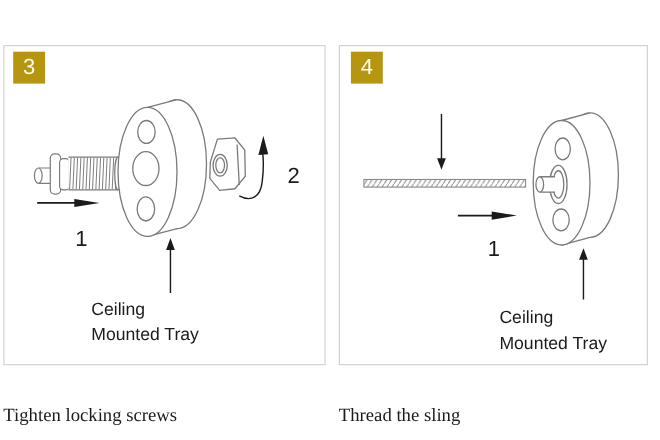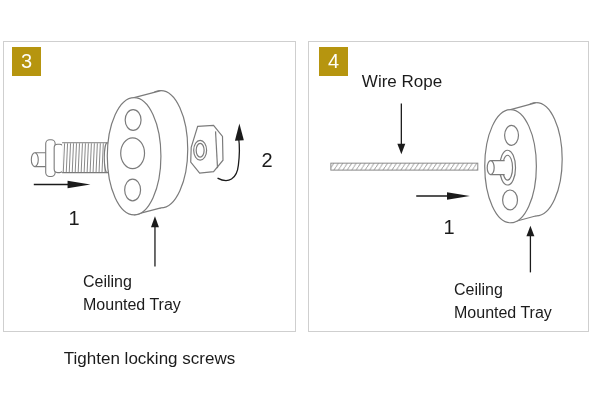--- a/index.html
+++ b/index.html
@@ -25,22 +25,22 @@
   }
   .part-label{
     position:absolute;width:152px;text-align:left;font-size:16px;
     line-height:23px;color:#1b1b1b;font-weight:500;
   }
   .wire-rope-label{
     position:absolute;left:32px;top:30px;width:122px;text-align:center;
     font-size:17px;font-weight:500;color:#1b1b1b;
   }
   .caption{
-    position:absolute;top:349px;text-align:center;font-size:17px;
-    font-weight:500;color:#1b1b1b;
+    position:absolute;top:368px;text-align:left;font-size:17px;
+    font-weight:500;color:#1b1b1b;font-family:Liberation Serif, serif;
   }
   .caption-left{left:3px;width:293px;}
   .caption-right{left:308px;width:281px;}
 </style>
 </head>
 <body>
 
 <div class="sheet">
 
   <section class="panel panel-left">
@@ -137,23 +137,23 @@
         <polygon points="139,151.2 162,155 139,158.8" fill="#1b1b1b"></polygon>
       </g>
 
       <g>
         <line x1="223" y1="194" x2="223" y2="232" stroke="#1b1b1b" stroke-width="1.3"></line>
         <polygon points="219,195.5 223,185 227,195.5" fill="#1b1b1b"></polygon>
       </g>
     </svg>
 
     <div class="step-badge badge-right">4</div>
-    <div class="wire-rope-label">Wire Rope</div>
     <div class="num-label" style="left:124px;top:174px;">1</div>
     <div class="part-label" style="left:145px;top:236px;">
       <div>Ceiling</div>
       <div>Mounted Tray</div>
     </div>
   </section>
 
   <div class="caption caption-left">Tighten locking screws</div>
+  <div class="caption caption-right">Thread the sling</div>
 
 </div>
 
 </body></html>

